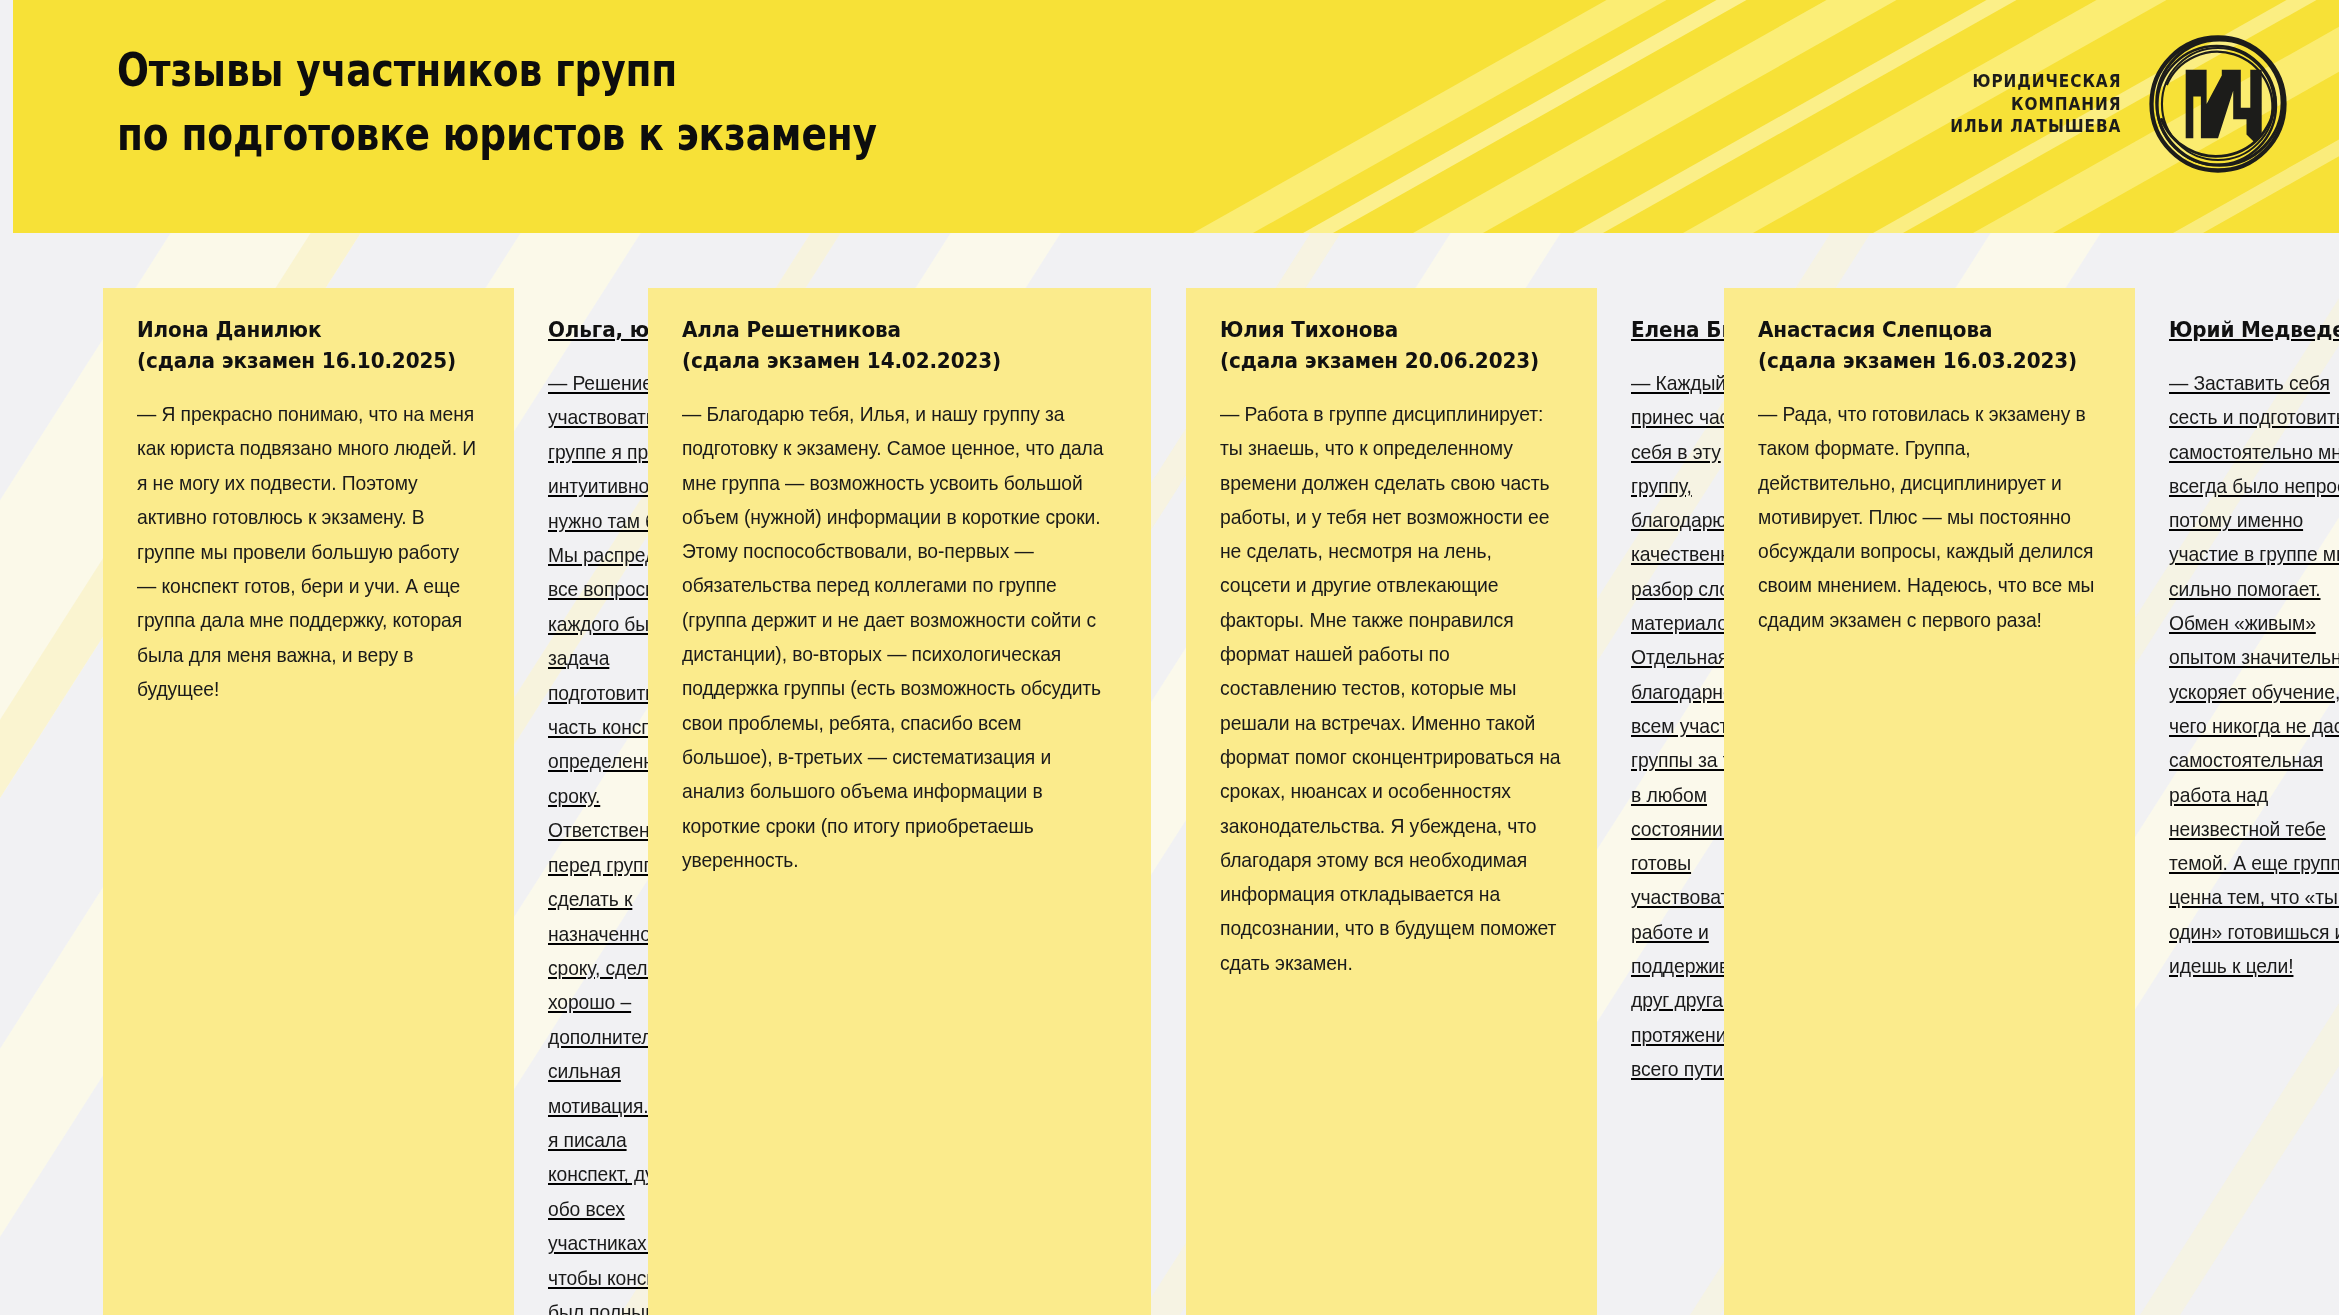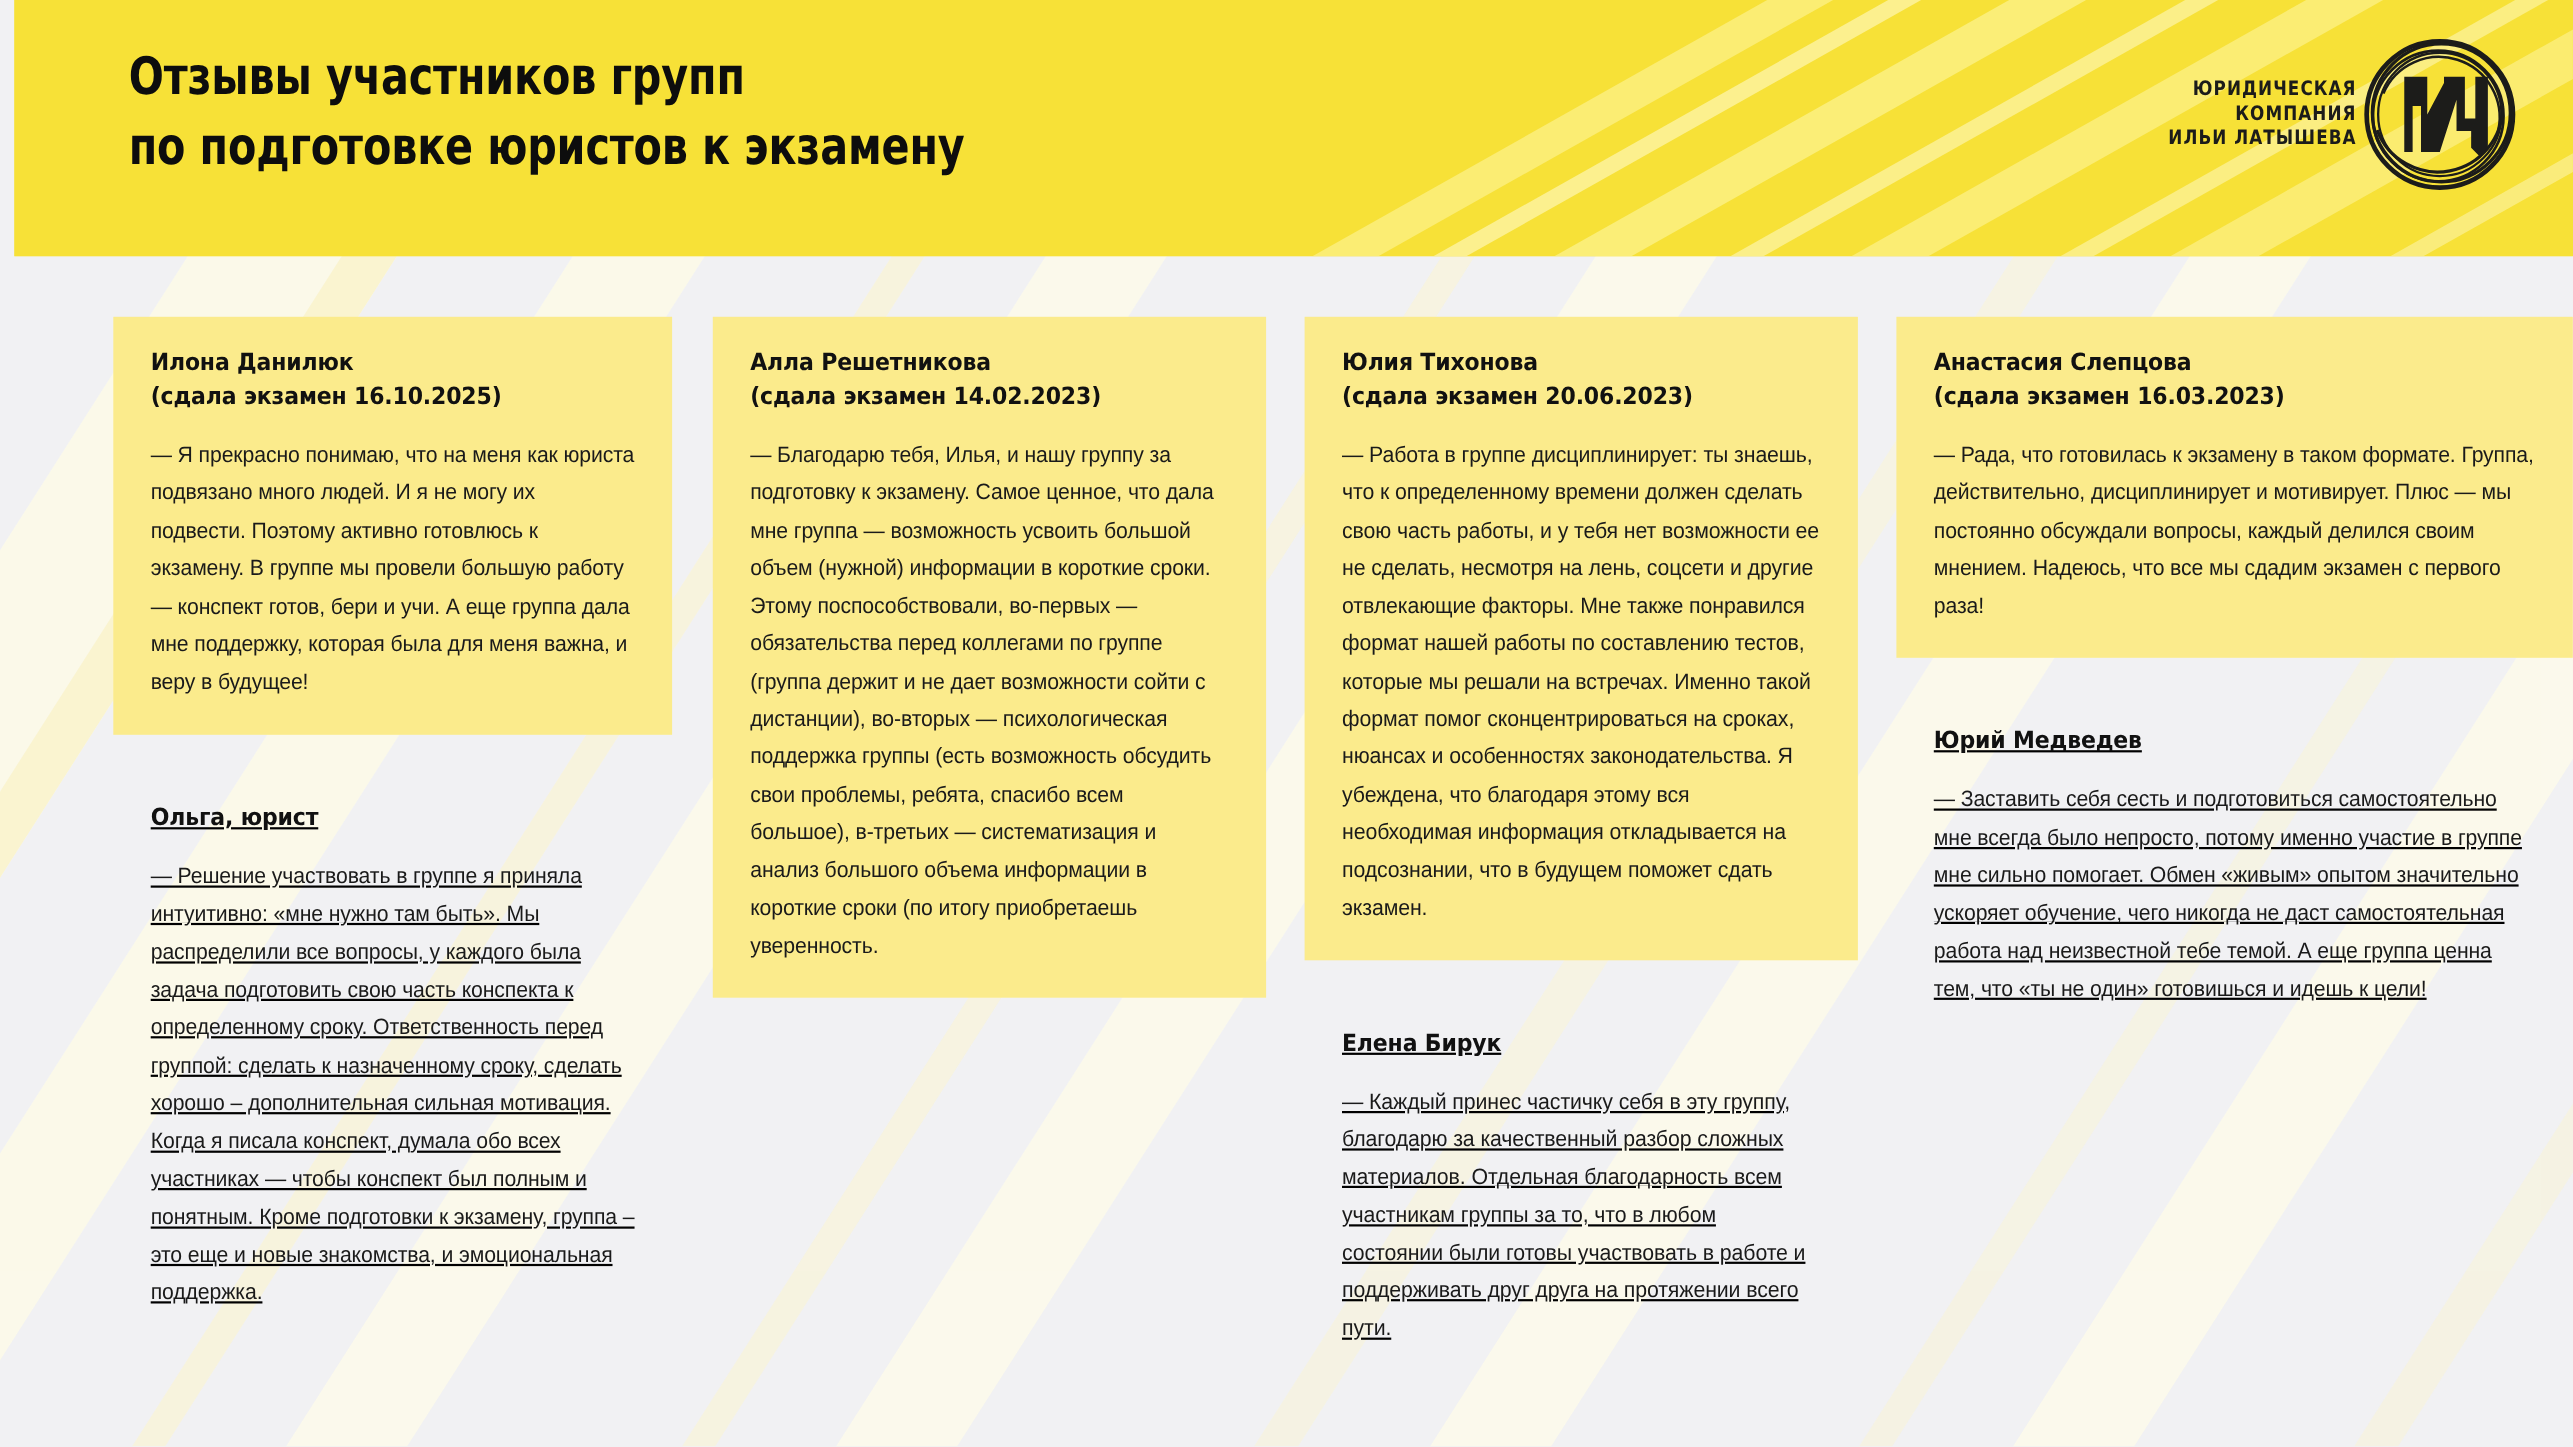--- a/index.html
+++ b/index.html
@@ -62,21 +62,21 @@
   }
 
   
   #logo-block {
     position: absolute;
     right: 58px;
     top: 28px;
     z-index: 3;
     display: flex;
     align-items: center;
-    gap: 0;
+    gap: 21px;
   }
   #logo-wordmark {
     display: flex;
     flex-direction: column;
     align-items: flex-end;
     line-height: 1.25;
     color: #1c1c1a;
     font-family: "DejaVu Sans", "Liberation Sans", sans-serif;
     font-weight: 700;
     font-size: 18px;
@@ -94,21 +94,21 @@
     width: 2339px;
     height: 1082px;
     z-index: 1;
     display: flex;
     padding: 55px 0 0 0;
   }
 
   .column {
     position: relative;
     display: flex;
-    flex-direction: column;
+    flex-direction: row;
   }
   .col-1 { width: 611px; padding-left: 103px; padding-right: 0px; }
   .col-2 { width: 540px; padding-left: 37px; }
   .col-3 { width: 538px; padding-left: 35px; }
   .col-4 { width: 650px; padding-left: 35px; }
 
   .testimonial {
     position: relative;
     padding: 26px 34px 30px 34px;
   }

